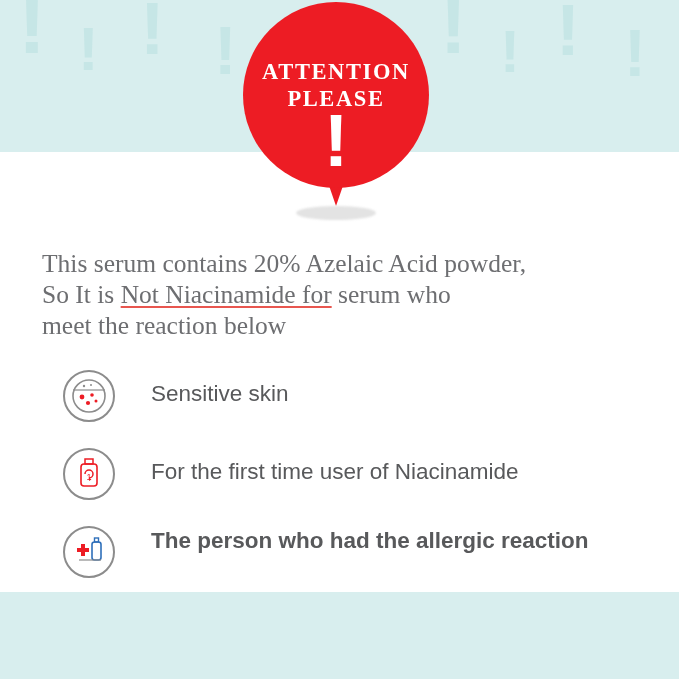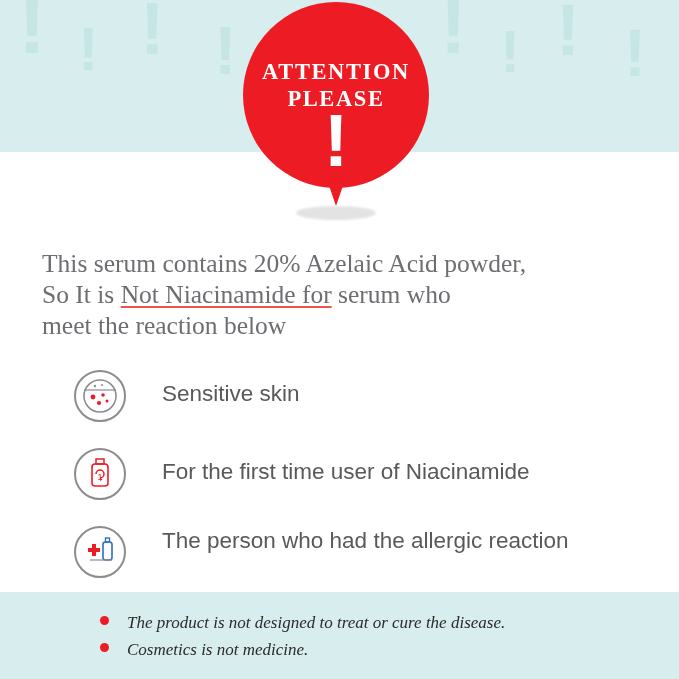--- a/index.html
+++ b/index.html
@@ -114,21 +114,21 @@
   }
   .headline .underline {
     text-decoration: underline;
     text-decoration-color: #e8564f;
     text-underline-offset: 3px;
   }
 
   
   .criteria {
     position: absolute;
-    left: 74px;
+    left: 63px;
     top: 370px;
     width: 580px;
   }
   .criteria-row {
     display: flex;
     align-items: flex-start;
     margin-bottom: 26px;
   }
   .criteria-icon {
     width: 52px;
@@ -141,21 +141,21 @@
     box-sizing: border-box;
   }
   .criteria-text {
     margin-left: 36px;
     color: #58595b;
     font-size: 22.5px;
     line-height: 28px;
     padding-top: 10px;
     max-width: 490px;
   }
-  .criteria-row.two-line .criteria-text { padding-top: 1px; }
+  .criteria-row.two-line .criteria-text { padding-top: 1px; font-weight: bold; }
 
   
   .bottom-band {
     position: absolute;
     left: 0;
     top: 592px;
     width: 679px;
     height: 87px;
     background: #d8eeee;
   }
@@ -264,24 +264,14 @@
         </svg>
       </div>
       <div class="criteria-text">
         <span>The person who had the allergic reaction</span><br>
       </div>
     </div>
 
   </div>
 
   <div class="bottom-band"></div>
-  <div class="notes">
-    <div class="note-row">
-      <span class="note-dot"></span>
-      <span class="note-text">The product is not designed to treat or cure the disease.</span>
-    </div>
-    <div class="note-row">
-      <span class="note-dot"></span>
-      <span class="note-text">Cosmetics is not medicine.</span>
-    </div>
-  </div>
 
 </div>
 
 </body></html>

